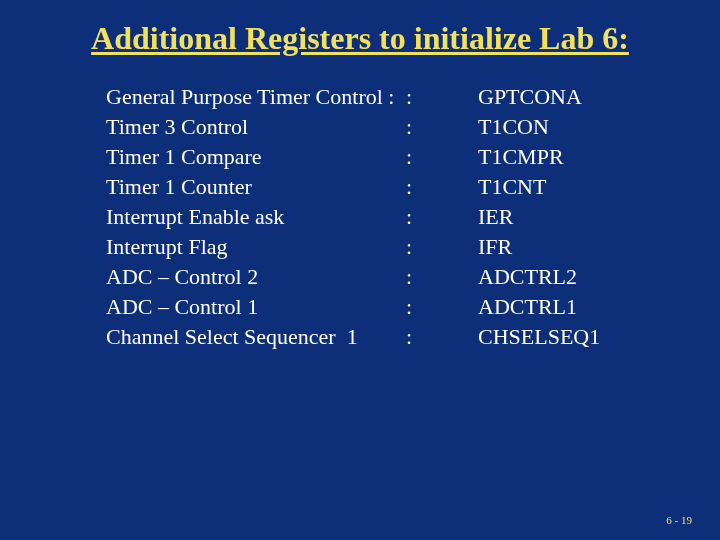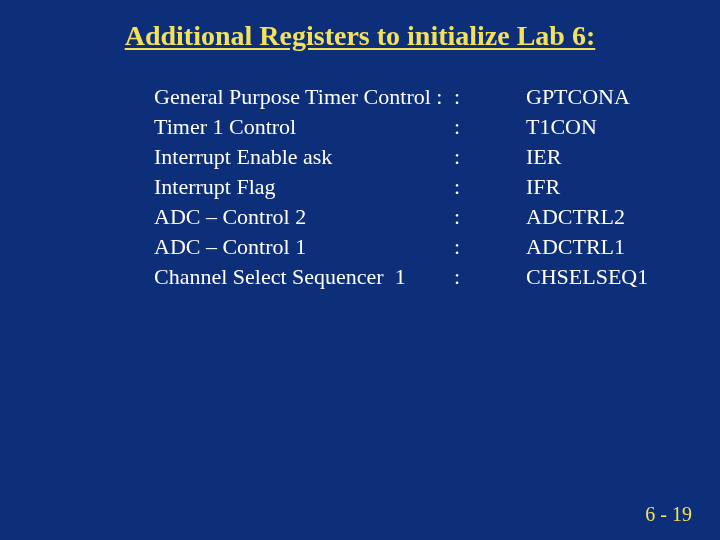--- a/index.html
+++ b/index.html
@@ -16,73 +16,82 @@
     width: 720px;
     height: 540px;
     box-sizing: border-box;
   }
   .title {
     position: absolute;
     top: 20px;
     left: 0;
     width: 100%;
     text-align: center;
-    font-size: 28px;
+    font-size: 32px;
     font-weight: bold;
     color: #f3e15a;
     text-decoration: underline;
     text-underline-offset: 3px;
   }
   .content {
     position: absolute;
     top: 82px;
     left: 106px;
     color: #ffffff;
     font-size: 22px;
     line-height: 30px;
-    margin-left: 48px;
   }
   .content table {
     border-collapse: collapse;
   }
   .content td {
     padding: 0;
     vertical-align: top;
     white-space: pre;
   }
   .col-desc  { width: 300px; }
   .col-colon { width: 72px; text-align: left; }
   .col-name  { }
   .footer {
     position: absolute;
     bottom: 14px;
     right: 28px;
     color: #f3e15a;
-    font-size: 20px;
+    font-size: 11px;
   }
 </style>
 </head>
 <body>
 
 <div class="slide">
 
   <div class="title">Additional Registers to initialize Lab 6:</div>
 
   <div class="content">
     <table>
       <tbody>
         <tr>
           <td class="col-desc">General Purpose Timer Control :</td>
           <td class="col-colon">:</td>
           <td class="col-name">GPTCONA</td>
         </tr>
         <tr>
-          <td class="col-desc">Timer 1 Control</td>
+          <td class="col-desc">Timer 3 Control</td>
           <td class="col-colon">:</td>
           <td class="col-name">T1CON</td>
+        </tr>
+        <tr>
+          <td class="col-desc">Timer 1 Compare</td>
+          <td class="col-colon">:</td>
+          <td class="col-name">T1CMPR</td>
+        </tr>
+        <tr>
+          <td class="col-desc">Timer 1 Counter</td>
+          <td class="col-colon">:</td>
+          <td class="col-name">T1CNT</td>
         </tr>
         <tr>
           <td class="col-desc">Interrupt Enable ask</td>
           <td class="col-colon">:</td>
           <td class="col-name">IER</td>
         </tr>
         <tr>
           <td class="col-desc">Interrupt Flag</td>
           <td class="col-colon">:</td>
           <td class="col-name">IFR</td>

